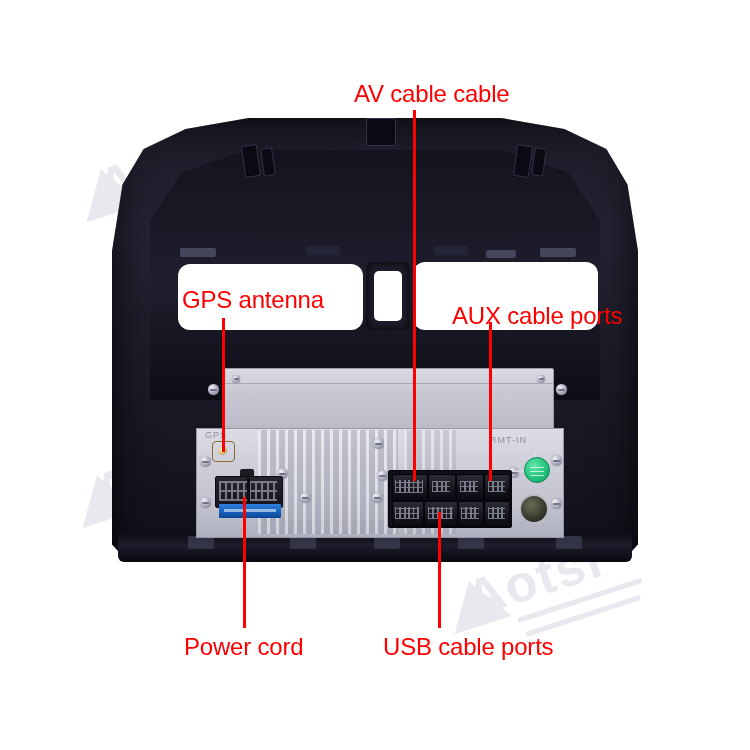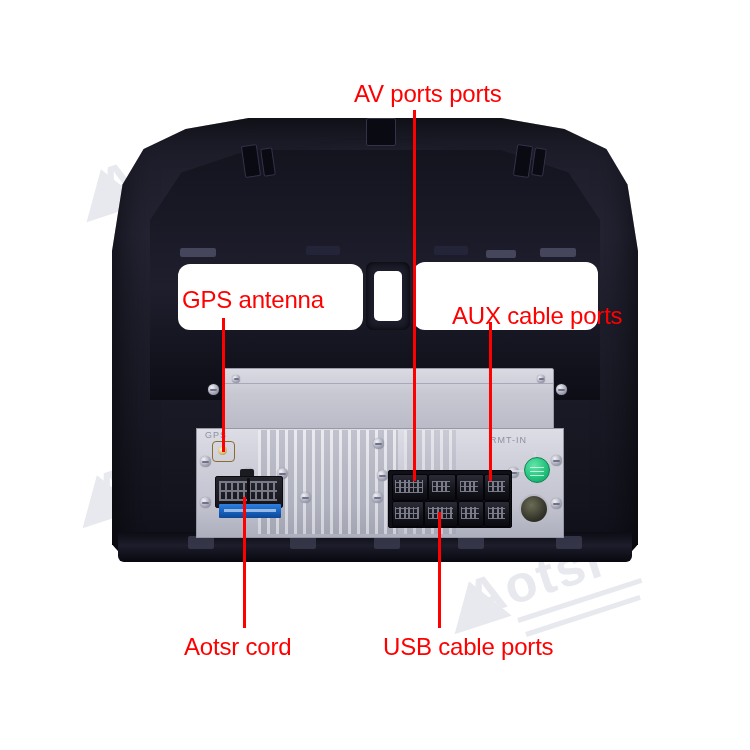--- a/index.html
+++ b/index.html
@@ -501,36 +501,36 @@
     <div class="port" style="left:35px; top:30px; width:32px; height:24px;"></div>
     <div class="port-pins" style="left:39px; top:36px; width:25px; height:12px;"></div>
     <div class="port" style="left:69px; top:30px; width:24px; height:24px;"></div>
     <div class="port-pins" style="left:72px; top:36px; width:18px; height:12px;"></div>
     <div class="port" style="left:95px; top:30px; width:24px; height:24px;"></div>
     <div class="port-pins" style="left:99px; top:36px; width:17px; height:12px;"></div>
   </div>
 
   <div>
     <div class="leader" style="left:413px; top:110px; height:371px;"></div>
-    <div class="callout-label" style="left:354px; top:80px;">AV ports ports</div>
+    <div class="callout-label" style="left:354px; top:80px;">AV cable cable</div>
   </div>
 
   <div>
     <div class="leader" style="left:222px; top:318px; height:134px;"></div>
     <div class="callout-label" style="left:182px; top:286px;">GPS antenna</div>
   </div>
 
   <div>
     <div class="leader" style="left:489px; top:322px; height:159px;"></div>
     <div class="callout-label" style="left:452px; top:302px;">AUX cable ports</div>
   </div>
 
   <div>
     <div class="leader" style="left:243px; top:497px; height:131px;"></div>
-    <div class="callout-label" style="left:184px; top:633px;">Aotsr cord</div>
+    <div class="callout-label" style="left:184px; top:633px;">Power cord</div>
   </div>
 
   <div>
     <div class="leader" style="left:438px; top:512px; height:116px;"></div>
     <div class="callout-label" style="left:383px; top:633px;">USB cable ports</div>
   </div>
 
 </div>
 
 </body></html>

